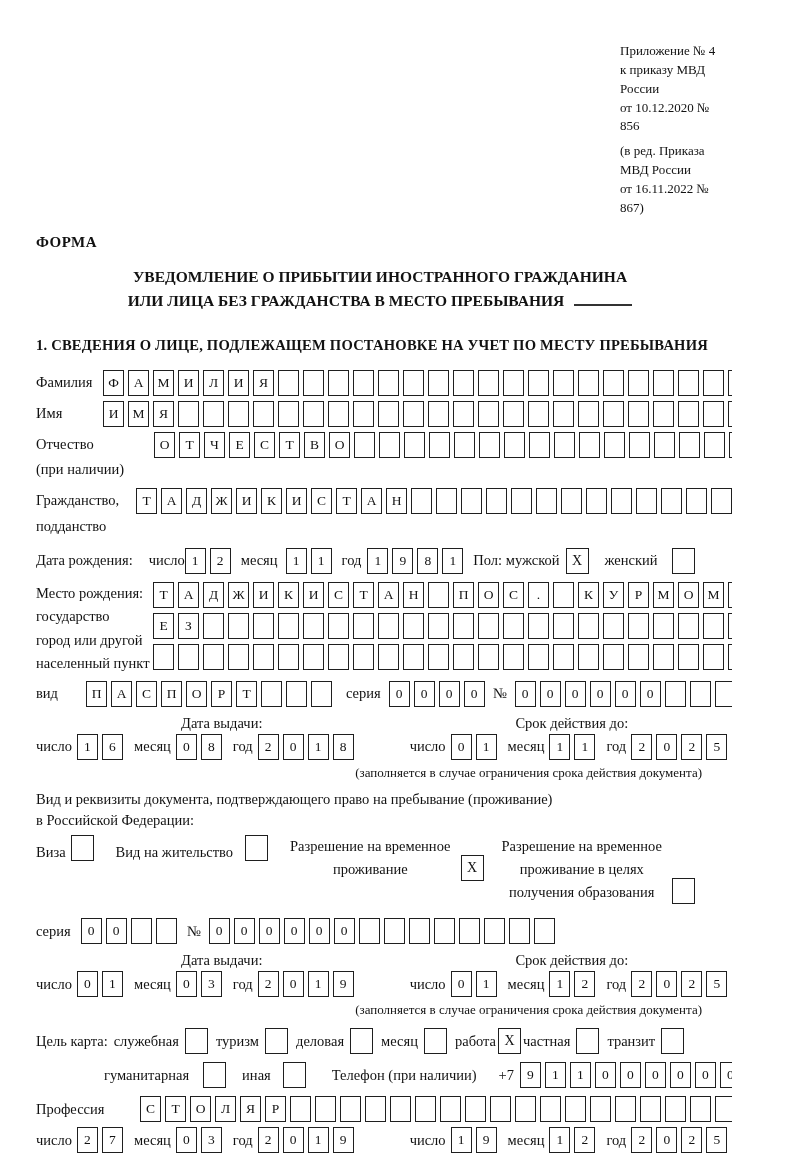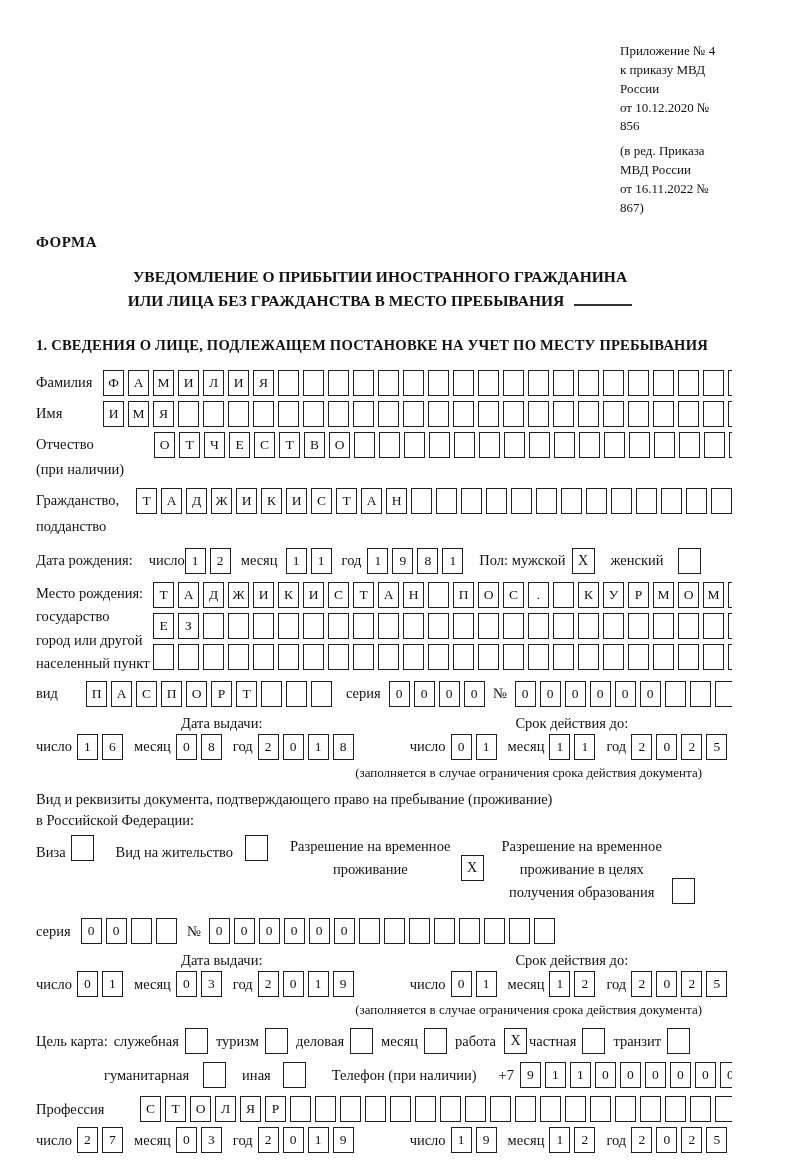--- a/index.html
+++ b/index.html
@@ -204,21 +204,21 @@
         <div class="cell">1</div>
         <div class="cell">1</div>
       </div>
     <span class="lbl" style="margin-left:10px">год</span>
     <div class="cells" style="margin-left:6px">
         <div class="cell">1</div>
         <div class="cell">9</div>
         <div class="cell">8</div>
         <div class="cell">1</div>
       </div>
-    <span class="lbl" style="margin-left:16px">Пол: мужской</span>
+    <span class="lbl" style="margin-left:10px">Пол: мужской</span>
     <span class="cbox" style="margin-left:6px">X</span>
     <span class="lbl" style="margin-left:16px">женский</span>
     <span class="cbox" style="margin-left:14px"></span>
   </div>
 
   <div class="row top" style="margin-top:8px">
     <div class="lblcol" style="width:117px;line-height:1.62">
       <div>Место рождения:</div>
       <div>государство</div>
       <div>город или другой</div>
@@ -502,21 +502,21 @@
       <span class="cbox"></span>
     </div>
     <div class="chk-pair" style="margin-left:8px">
       <span class="lbl">деловая</span>
       <span class="cbox"></span>
     </div>
     <div class="chk-pair" style="margin-left:8px">
       <span class="lbl">месяц</span>
       <span class="cbox"></span>
     </div>
-    <div class="chk-pair" style="margin-left:8px;gap:8px">
+    <div class="chk-pair" style="margin-left:8px;gap:2px">
       <span class="lbl">работа</span>
       <span class="cbox">X</span>
     </div>
     <div class="chk-pair" style="margin-left:2px">
       <span class="lbl">частная</span>
       <span class="cbox"></span>
     </div>
     <div class="chk-pair" style="margin-left:8px">
       <span class="lbl">транзит</span>
       <span class="cbox"></span>

